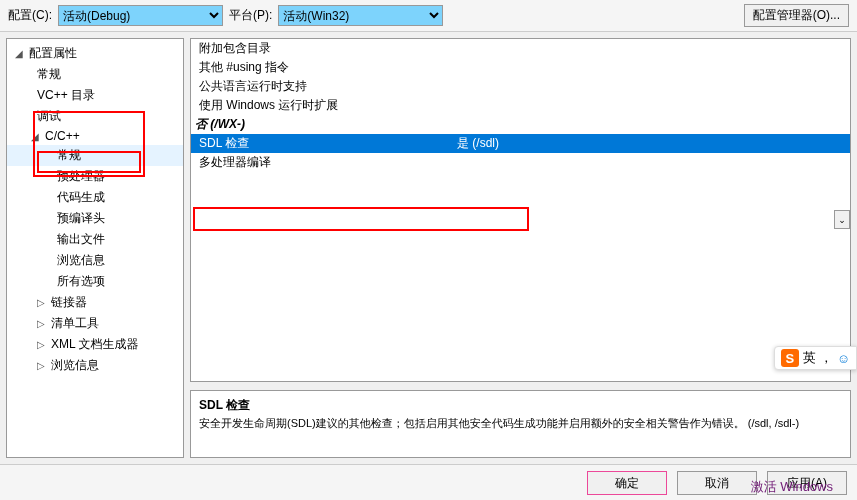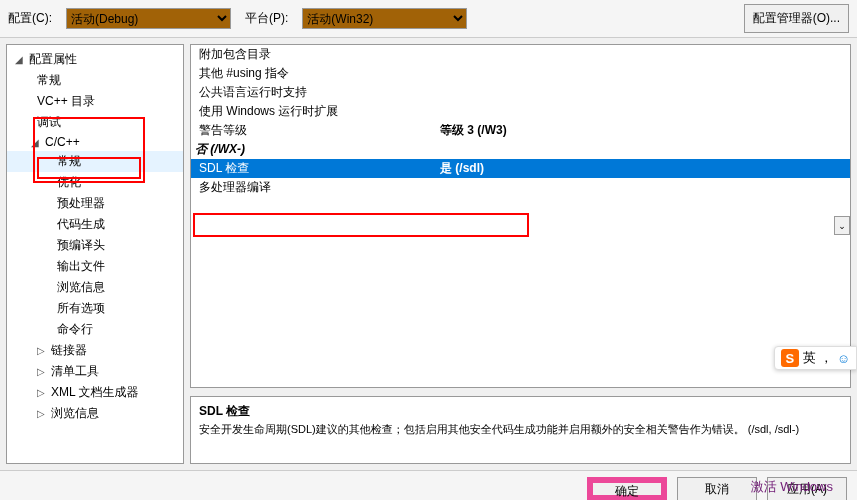--- a/index.html
+++ b/index.html
@@ -12,34 +12,34 @@
       overflow: hidden;
       position: relative;
     }
     
     .top-bar {
       display: flex;
       align-items: center;
       padding: 4px 8px;
       background: #f5f5f5;
       border-bottom: 1px solid #ccc;
-      gap: 14px;
+      gap: 6px;
     }
     .top-bar label { white-space: nowrap; }
     .top-bar select {
       width: 165px;
       height: 21px;
       border: 1px solid #999;
-      background: #a16207;
+      background: #7dd3fc;
       font-size: 12px;
     }
     .top-bar .btn-config {
       margin-left: auto;
       padding: 2px 8px;
-      height: 29px;
+      height: 23px;
       border: 1px solid #999;
       background: #f0f0f0;
       cursor: pointer;
       font-size: 12px;
     }
     
     .main {
       display: flex;
       height: calc(100% - 68px);
       padding: 6px;
@@ -156,21 +156,21 @@
     }
     .bottom-bar button {
       width: 80px;
       height: 24px;
       border: 1px solid #999;
       background: #f0f0f0;
       cursor: pointer;
       font-size: 12px;
     }
     .bottom-bar button.primary {
-      border: 6px solid #ec4899;
+      border: 1px solid #ec4899;
     }
     
     .ime-float {
       position: absolute;
       right: 0;
       top: 346px;
       display: flex;
       align-items: center;
       gap: 4px;
       background: #fff;
@@ -231,42 +231,36 @@
           <span>调试</span>
         </div>
       <div class="tree-item l1" style="padding-left:24px">
         <span class="expander">◢</span>
         <span>C/C++</span>
       </div>
       <div class="tree-item l3 selected">
           <span>常规</span>
         </div>
       <div class="tree-item l3">
-          <span>优化</span>
-        </div>
-      <div class="tree-item l3">
           <span>预处理器</span>
         </div>
       <div class="tree-item l3">
           <span>代码生成</span>
         </div>
       <div class="tree-item l3">
           <span>预编译头</span>
         </div>
       <div class="tree-item l3">
           <span>输出文件</span>
         </div>
       <div class="tree-item l3">
           <span>浏览信息</span>
         </div>
       <div class="tree-item l3">
           <span>所有选项</span>
-        </div>
-      <div class="tree-item l3">
-          <span>命令行</span>
         </div>
       <div class="tree-item l2">
           <span class="expander">▷</span>
           <span>链接器</span>
         </div>
       <div class="tree-item l2">
           <span class="expander">▷</span>
           <span>清单工具</span>
         </div>
       <div class="tree-item l2">
@@ -296,29 +290,25 @@
           </div>
           <div class="prop-row">
             <div class="prop-label">公共语言运行时支持</div>
             <div class="prop-value"></div>
           </div>
           <div class="prop-row">
             <div class="prop-label">使用 Windows 运行时扩展</div>
             <div class="prop-value"></div>
           </div>
           <div class="prop-row">
-            <div class="prop-label">警告等级</div>
-            <div class="prop-value" style="font-weight: bold;">等级 3 (/W3)</div>
-          </div>
-          <div class="prop-row">
             <div class="prop-value" style="font-weight: bold; font-style: italic;">否 (/WX-)</div>
           </div>
           <div class="prop-row selected">
             <div class="prop-label">SDL 检查</div>
-            <div class="prop-value" style="font-weight: bold;">是 (/sdl)</div>
+            <div class="prop-value" style="font-weight: normal; margin-left: 17px;">是 (/sdl)</div>
           </div>
           <div class="prop-row">
             <div class="prop-label">多处理器编译</div>
             <div class="prop-value"></div>
           </div>
         </div>
       <div class="dropdown-chevron">⌄</div>
       <div class="red-box-prop" style="left:2px; top:168px; width:336px; height:24px;"></div>
     </div>
     <div class="desc-panel">

